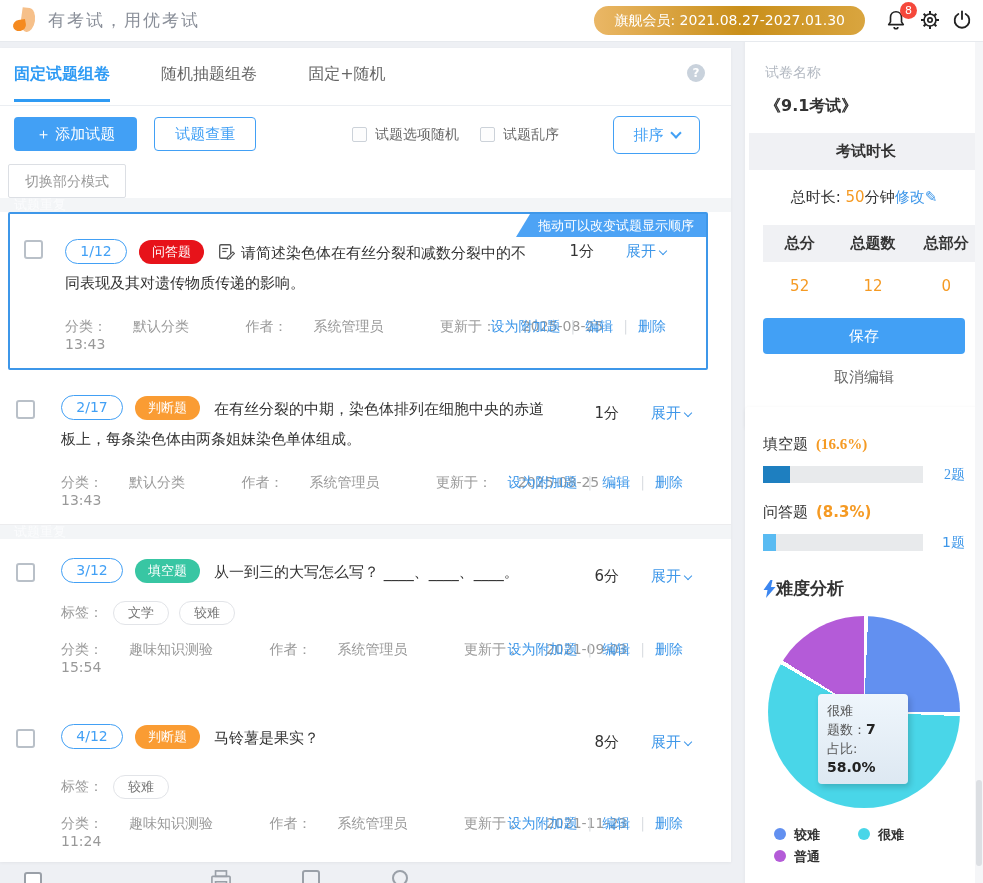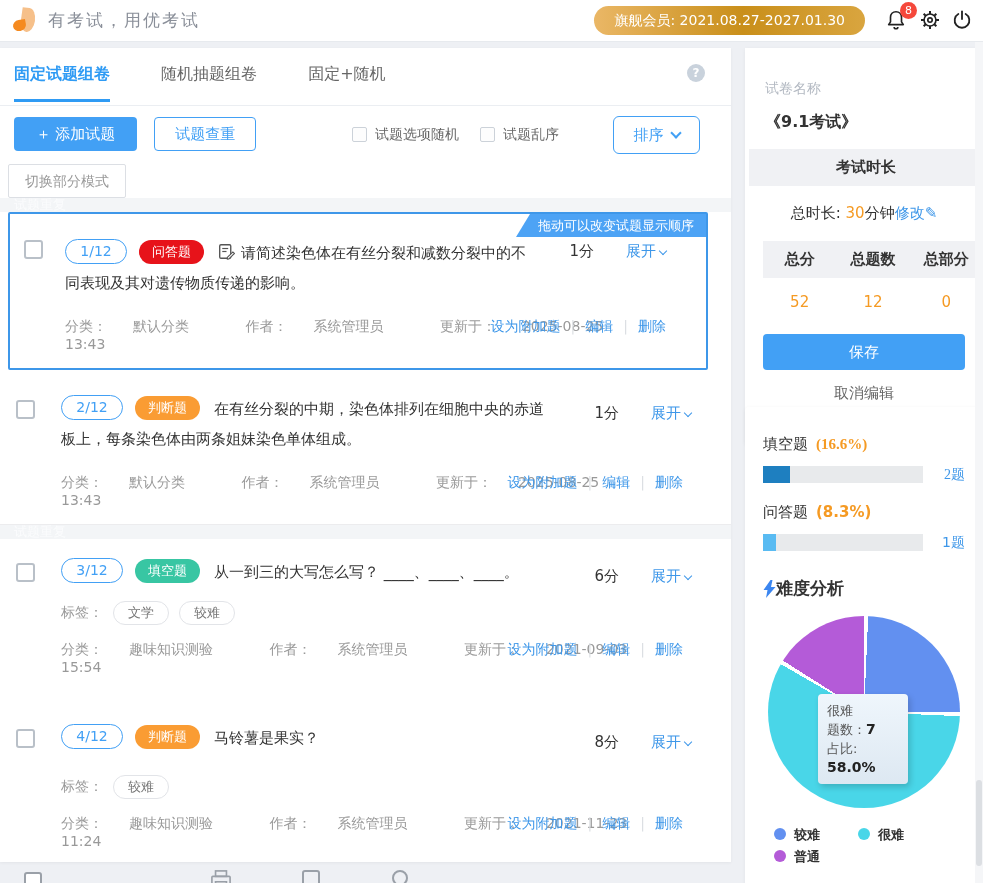--- a/index.html
+++ b/index.html
@@ -71,21 +71,21 @@
   .q-actions a { color:#3e97e9; text-decoration:none; cursor:pointer; }
   .q-actions .bar { color:#dcdfe3; margin:0 10px; }
 
   
   .bottom-bar { position:absolute; left:0; top:868px; width:731px; height:40px; }
   .bb-check { position:absolute; left:24px; top:4px; width:18px; height:18px; border:2px solid #9aa0a8; border-radius:3px; background:#fff; cursor:pointer; }
   .bb-icon { position:absolute; top:2px; cursor:pointer; }
 
   
   .card { position:absolute; left:745px; width:238px; background:#fff; box-shadow:0 1px 4px rgba(0,0,0,.05); }
-  .card1 { top:48px; height:397px; border-radius:0 0 0 4px; }
+  .card1 { top:32px; height:397px; border-radius:0 0 0 4px; }
   .card2 { top:407px; height:600px; border-radius:4px 0 0 4px; }
   .paper-label { margin:32px 0 0 20px; font-size:14px; color:#b3b9c2; }
   .paper-name { margin:14px 0 0 20px; font-size:16px; font-weight:bold; color:#333; }
   .gray-bar { margin:16px 0 0 4px; background:#f0f1f4; height:37px; line-height:37px; text-align:center; font-size:15px; font-weight:bold; color:#333; }
   .duration-line { margin-top:18px; text-align:center; font-size:15px; color:#333; }
   .duration-line .orange { color:#f59a23; }
   .duration-line .blue { color:#3e97e9; cursor:pointer; }
   .totals-head { margin:18px 0 0 18px; background:#f0f1f4; height:37px; display:flex; }
   .totals-head div { flex:1; line-height:37px; text-align:center; font-size:15px; font-weight:bold; color:#333; }
   .totals-vals { margin:0 0 0 18px; display:flex; }
@@ -210,21 +210,21 @@
         </span>
         <span class="q-actions">
           <a>设为附加题</a><span class="bar">|</span><a>编辑</a><span class="bar">|</span><a>删除</a>
         </span>
       </div>
     </div>
 
     <div class="q-item" style="margin-top:6px;">
       <span class="q-check"></span>
       <div class="q-body">
-        <span class="num-pill">2/12</span><span class="type-tag" style="background: rgb(250, 156, 51);">判断题</span><span>在有丝分裂的中期，染色体排列在细胞中央的赤道板上，每条染色体由两条姐妹染色单体组成。</span>
+        <span class="num-pill">2/17</span><span class="type-tag" style="background: rgb(250, 156, 51);">判断题</span><span>在有丝分裂的中期，染色体排列在细胞中央的赤道板上，每条染色体由两条姐妹染色单体组成。</span>
       </div>
       <span class="q-points">1分</span>
       <span class="q-expand"><span>展开</span><span class="chev"></span></span>
       <div class="q-footer">
         <span class="q-meta">
           <span><span>分类：</span><span>默认分类</span></span>
           <span><span>作者：</span><span>系统管理员</span></span>
           <span><span>更新于：</span><span>2025-08-25 13:43</span></span>
         </span>
         <span class="q-actions">
@@ -294,21 +294,21 @@
   </span>
   <span class="bb-icon" style="left:302px; width:18px; height:18px; border:2px solid #9aa0a8; border-radius:3px;"></span>
   <span class="bb-icon" style="left:392px; width:16px; height:16px; border:2px solid #9aa0a8; border-radius:50%;"></span>
 </div>
 
 <div class="card card1">
   <div class="paper-label">试卷名称</div>
   <div class="paper-name">《9.1考试》</div>
   <div class="gray-bar">考试时长</div>
   <div class="duration-line">
-    <span>总时长: </span><span class="orange">30</span><span>分钟</span><span class="blue"><span>修改</span><span>✎</span></span>
+    <span>总时长: </span><span class="orange">50</span><span>分钟</span><span class="blue"><span>修改</span><span>✎</span></span>
   </div>
   <div class="totals-head">
     <div>总分</div>
       <div>总题数</div>
       <div>总部分</div>
   </div>
   <div class="totals-vals">
     <div>52</div>
       <div>12</div>
       <div>0</div>

